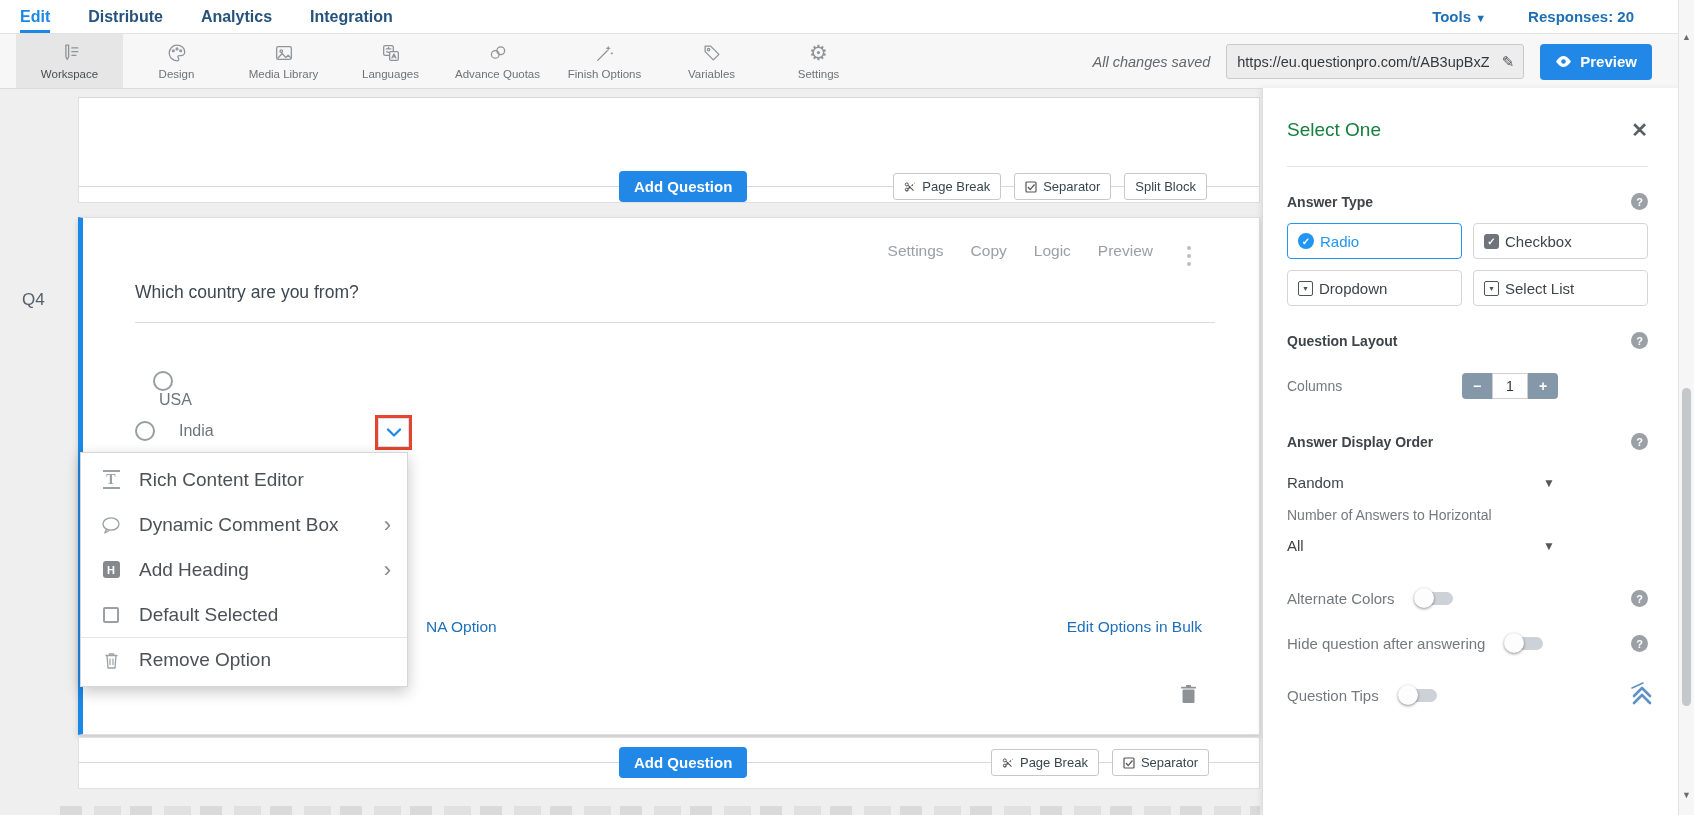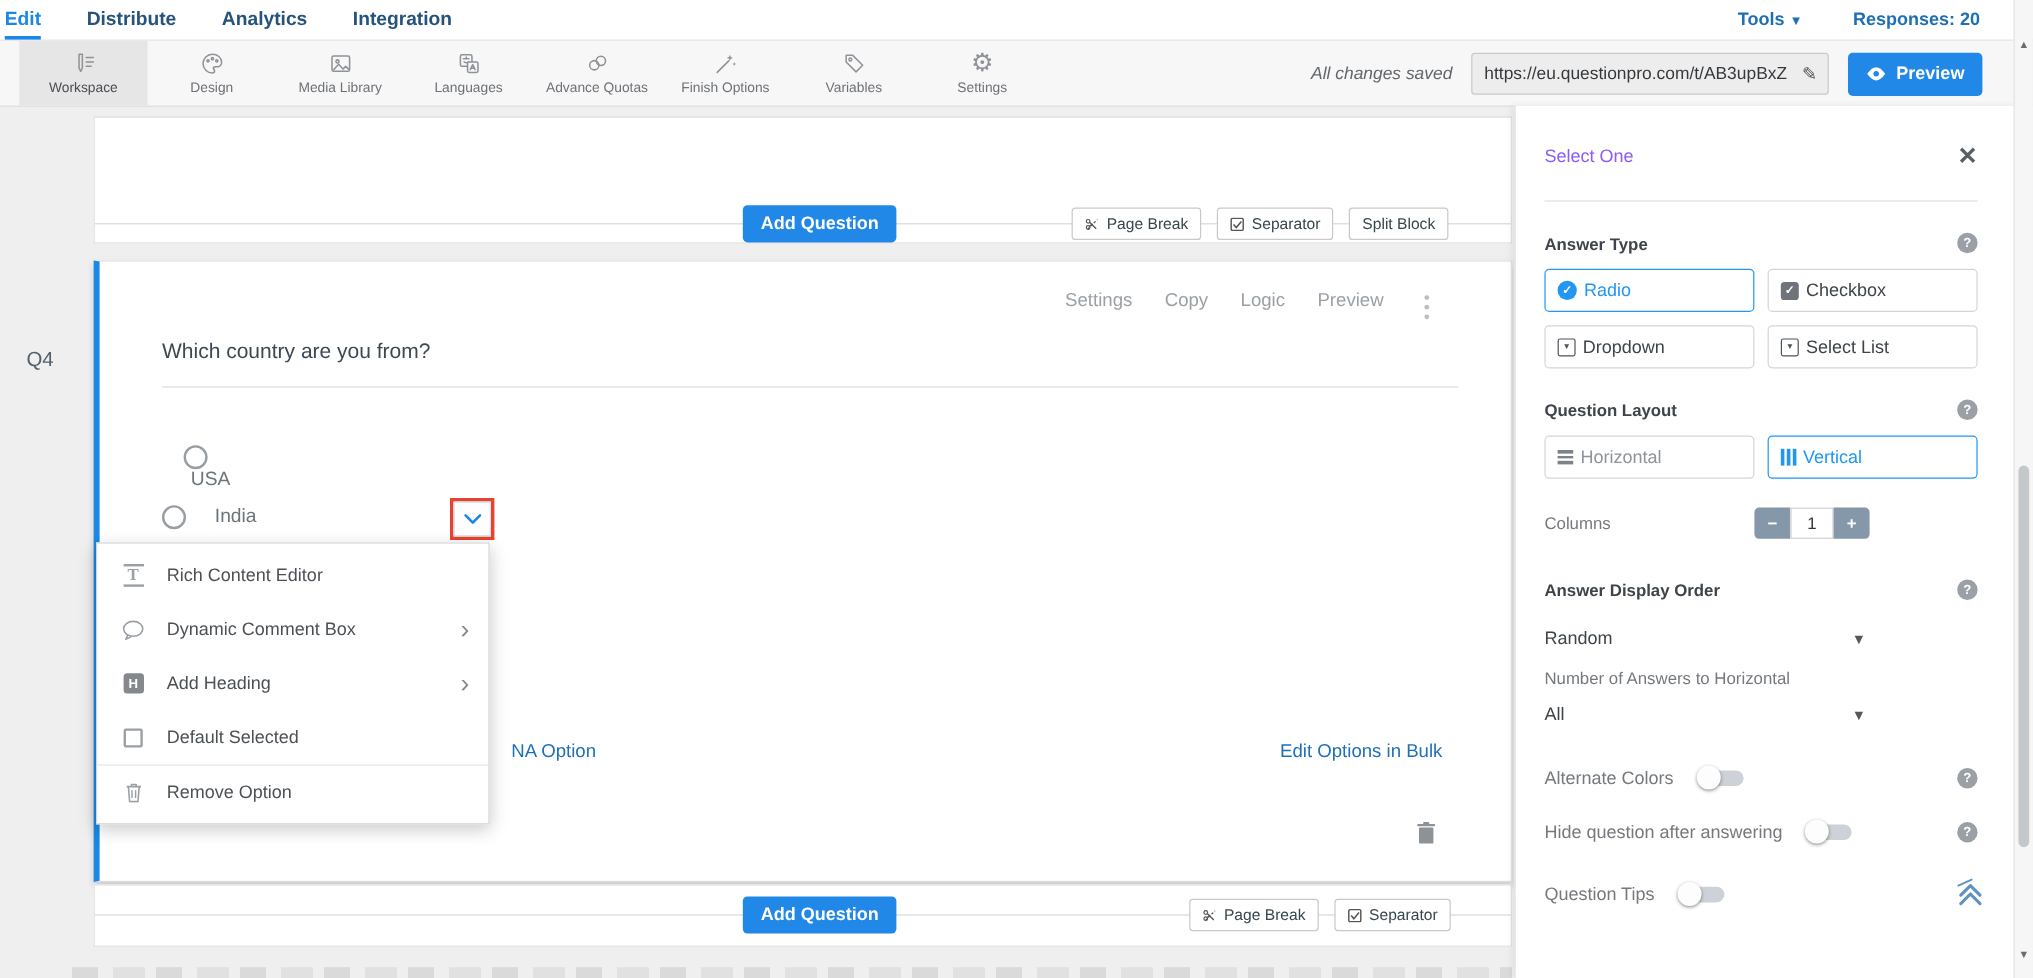--- a/index.html
+++ b/index.html
@@ -2,21 +2,21 @@
 <html><head>
 <meta charset="utf-8">
 <style>
   * { margin:0; padding:0; box-sizing:border-box; }
   html,body { background:#e9e9e9; }
   body { font-family:"Liberation Sans", sans-serif; }
   .screen { position:relative; width:1694px; height:815px; overflow:hidden; background:#efefef; }
 
   
   .topnav { position:absolute; top:0; left:0; right:0; height:34px; background:#fff;
-            border-bottom:1px solid #e2e2e2; display:flex; align-items:center; padding:0 4px; gap:38px; z-index:6; }
+            border-bottom:1px solid #e2e2e2; display:flex; align-items:center; padding:0 20px; gap:38px; z-index:6; }
   .topnav .nav-item { font-size:16px; font-weight:bold; color:#26537c; cursor:pointer; position:relative; }
   .topnav .nav-item.active { color:#1b87e6; }
   .topnav .nav-item.active::after { content:""; position:absolute; left:0; right:0; bottom:-7px; height:3px; background:#1b87e6; }
   .topnav .right { margin-left:auto; display:flex; align-items:center; gap:42px; padding-right:40px; }
   .topnav .right .blue-link { font-size:15px; font-weight:bold; color:#1f6fb4; cursor:pointer; }
   .caret { font-size:11px; color:#1f6fb4; }
 
   
   .toolbar { position:absolute; top:34px; left:0; right:0; height:55px; background:#f7f7f8;
              border-bottom:1px solid #dcdcdc; display:flex; align-items:stretch; padding-left:16px; z-index:6; }
@@ -67,36 +67,36 @@
 
   .bottom-bar { left:78px; top:737px; width:1182px; height:52px; }
   .blur-strip { position:absolute; left:60px; top:806px; width:1200px; height:9px; opacity:.55;
     background:repeating-linear-gradient(90deg,#c9c9c9 0 22px,#efefef 22px 34px,#d5d5d5 34px 61px,#efefef 61px 70px); }
 
   
   .opt-menu { position:absolute; left:80px; top:452px; width:328px; background:#fff; border:1px solid #d6d6d6;
               box-shadow:0 5px 14px rgba(0,0,0,.22); z-index:5; padding:4px 0; }
   .menu-item { position:relative; height:45px; display:flex; align-items:center; padding:0 16px 0 18px; cursor:pointer; }
   .menu-item .mi-icon { width:24px; display:flex; justify-content:center; }
-  .menu-item .mi-label { margin-left:16px; font-size:15px; color:#4c5156; }
+  .menu-item .mi-label { margin-left:16px; font-size:19px; color:#4c5156; }
   .menu-item .mi-sub { margin-left:auto; font-size:22px; color:#85898d; line-height:1; }
   .menu-item.divided { border-top:1px solid #e6e6e6; }
   .ticon { display:inline-block; width:17px; text-align:center; font-family:"Liberation Serif",serif; font-size:14px;
            font-weight:bold; color:#9aa0a5; border-top:2px solid #9aa0a5; border-bottom:2px solid #9aa0a5; line-height:15px; }
   .hicon { width:17px; height:17px; background:#85898d; border-radius:3px; color:#fff; font-size:11px; font-weight:bold;
            display:flex; align-items:center; justify-content:center; }
   .mcheck { width:16px; height:16px; border:2px solid #9aa0a5; border-radius:2px; background:#fff; }
   .red-frame { position:absolute; left:-5px; right:26px; top:-2px; bottom:-2px; border:3px solid #e8432d; pointer-events:none; }
 
   
   .sidebar { position:absolute; left:1262px; top:88px; width:432px; bottom:0; background:#fff;
              border-left:1px solid #ddd; box-shadow:-2px 0 6px rgba(0,0,0,.07); z-index:7;
              padding:30px 46px 0 24px; }
   .sb-header { display:flex; align-items:center; justify-content:space-between; }
-  .sb-title { font-size:15px; color:#8b5cf6; }
+  .sb-title { font-size:19px; color:#15803d; }
   .close-x { font-size:20px; font-weight:bold; color:#5a5f63; cursor:pointer; }
   .sb-hr { border-top:1px solid #e2e2e2; margin-top:24px; }
   .sec-head { display:flex; align-items:center; justify-content:space-between; margin-top:26px; }
   .sec-label { font-size:14px; font-weight:bold; color:#3e4449; }
   .help-circle { width:17px; height:17px; border-radius:50%; background:#9aa0a5; color:#fff; font-size:11px; font-weight:bold;
                  display:flex; align-items:center; justify-content:center; cursor:pointer; }
   .btn-grid { display:grid; grid-template-columns:1fr 1fr; gap:11px; margin-top:13px; }
   .type-btn { height:36px; border:1px solid #d3d6d9; border-radius:4px; background:#fff; display:flex; align-items:center;
               padding-left:10px; gap:6px; font-size:15px; color:#3e4449; cursor:pointer; }
   .type-btn.selected { border:1px solid #2196f3; color:#2196f3; }
@@ -400,38 +400,20 @@
       <div class="type-btn">
         <span class="ic-dropdown">▼</span>
         <span>Select List</span>
       </div>
     </div>
 
     <div class="sec-head">
       <span class="sec-label">Question Layout</span>
       <span class="help-circle">?</span>
     </div>
-    <div class="btn-grid">
-      <div class="type-btn">
-        <span class="ic-hbars">
-            <i></i>
-            <i></i>
-            <i></i>
-          </span>
-        <span class="gray-text">Horizontal</span>
-      </div>
-      <div class="type-btn selected">
-        <span class="ic-vbars">
-            <i></i>
-            <i></i>
-            <i></i>
-          </span>
-        <span>Vertical</span>
-      </div>
-    </div>
 
     <div class="columns-row">
       <span class="columns-label">Columns</span>
       <span class="stepper">
         <button class="step-btn minus">−</button>
         <span class="step-value">1</span>
         <button class="step-btn plus">+</button>
       </span>
     </div>
 

